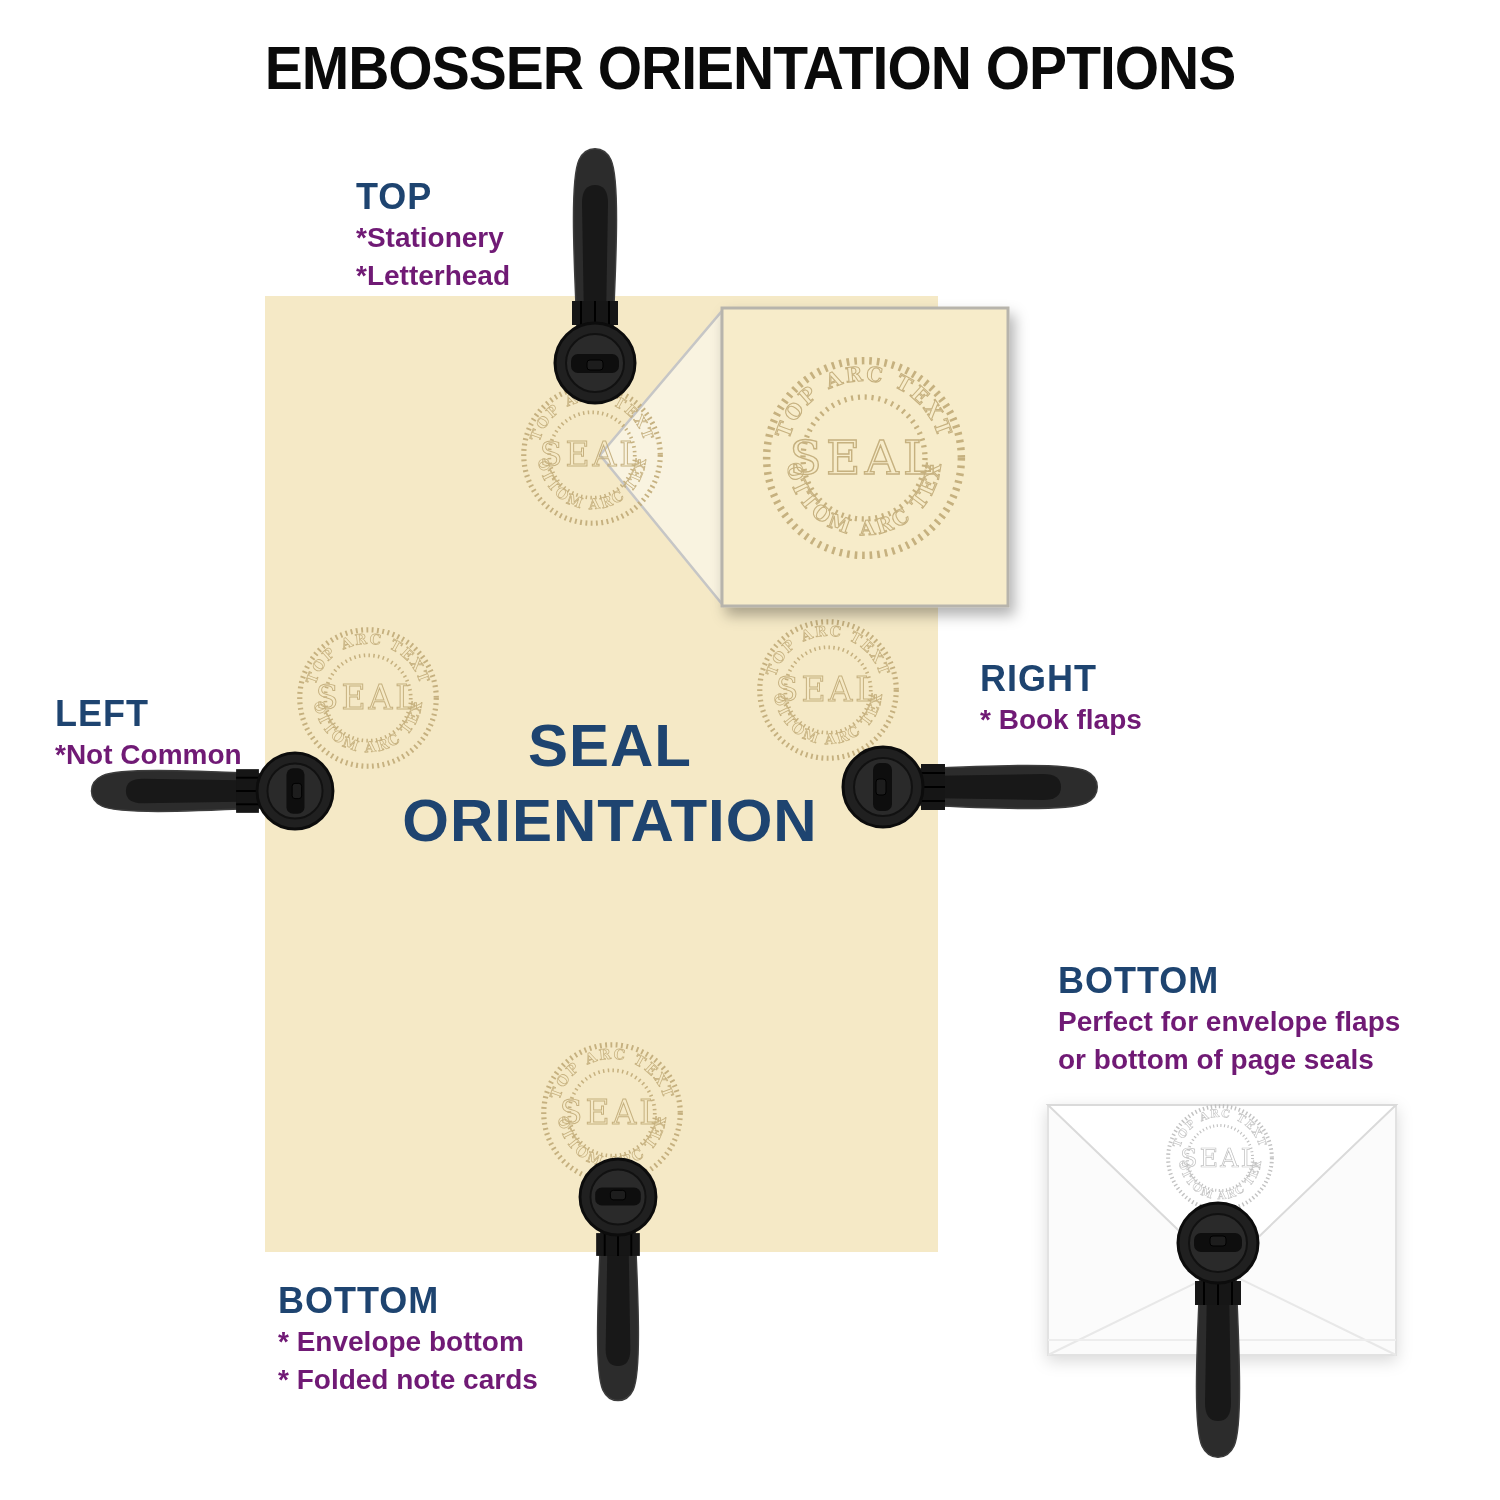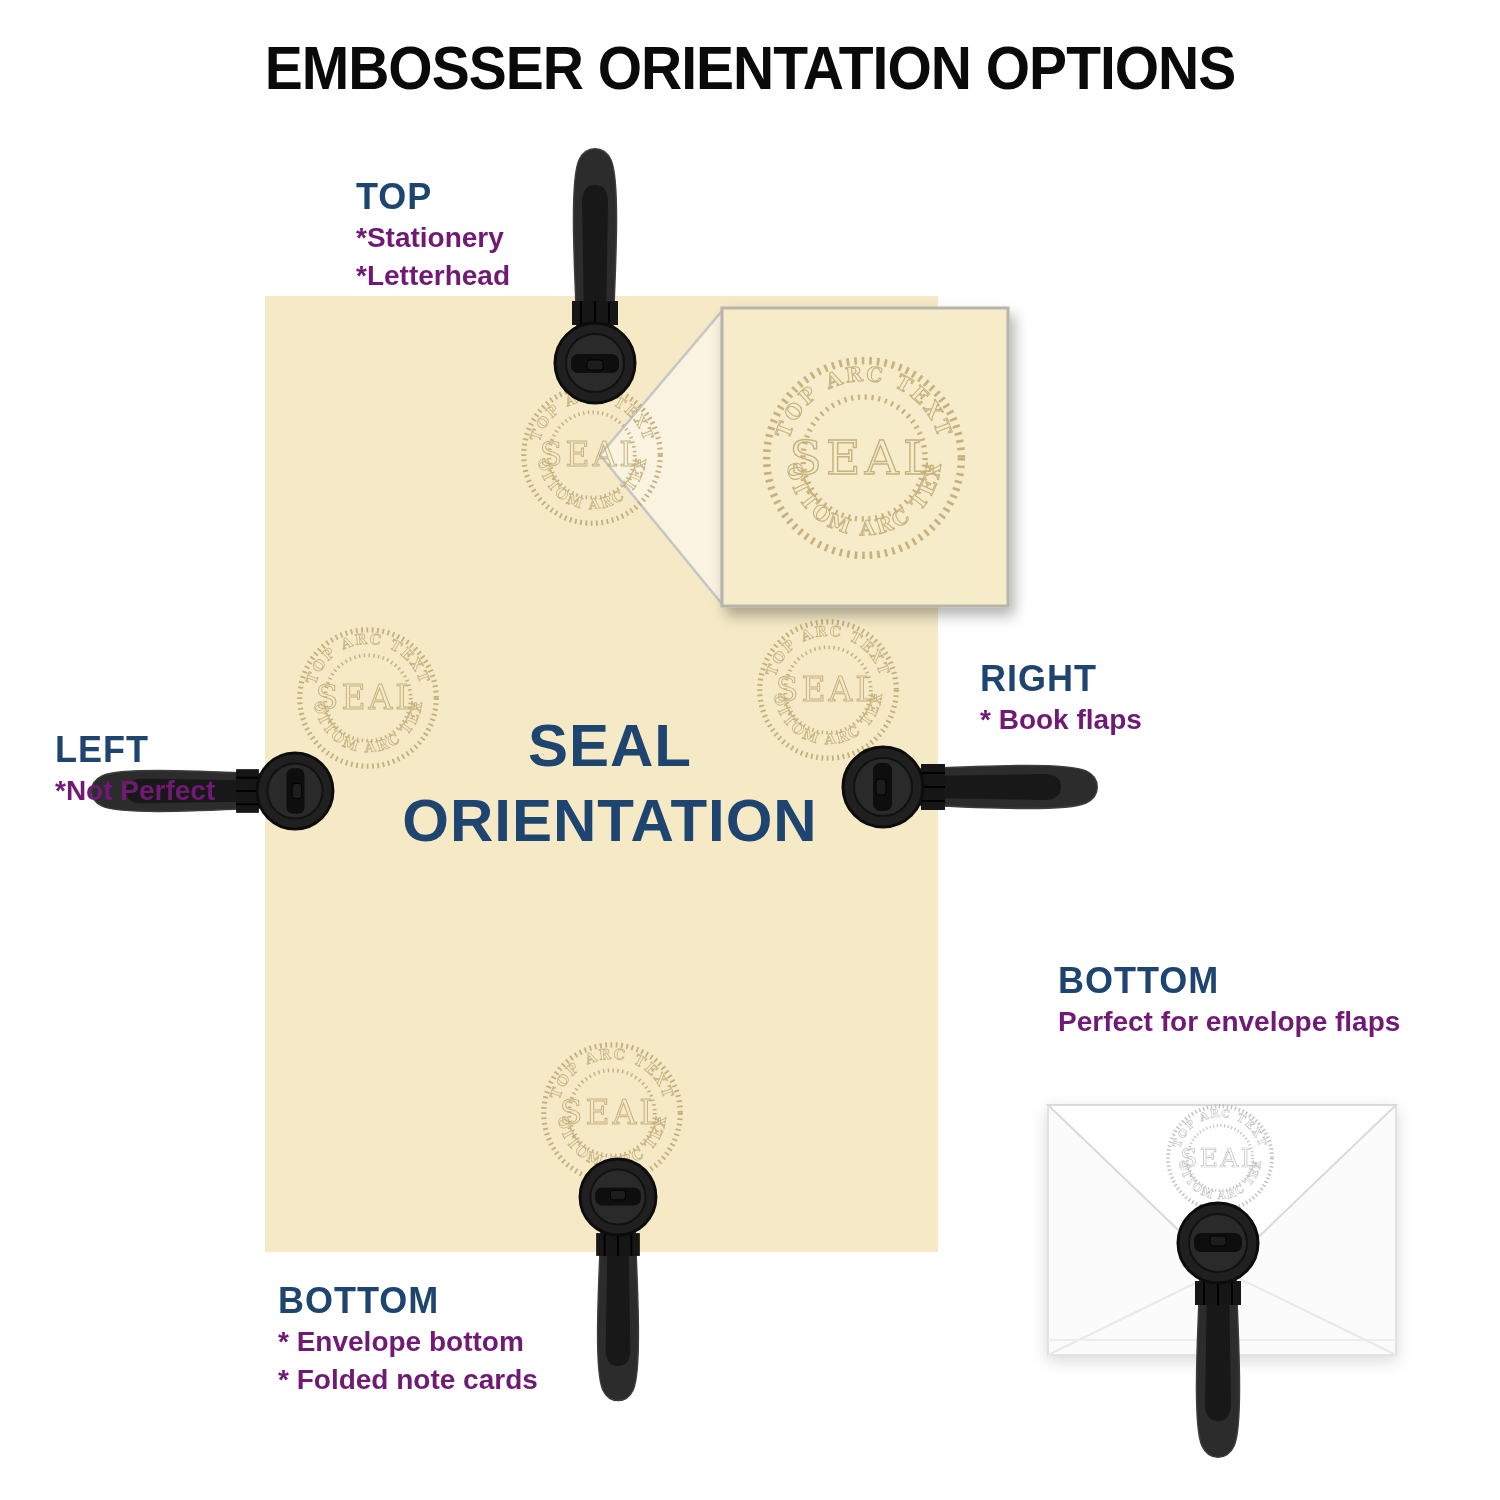--- a/index.html
+++ b/index.html
@@ -107,39 +107,40 @@
     <use href="#seal-imprint" class="seal-gray" transform="translate(1220,1158) scale(0.57)"></use>
     <use href="#embosser" transform="translate(1218,1243) rotate(180)"></use>
   </svg>
 
   <div class="anno" style="left:356px;top:176px;">
     <span class="head">TOP</span>
     <span class="line">*Stationery</span>
     <span class="line">*Letterhead</span>
   </div>
 
-  <div class="anno" style="left:55px;top:729px;">
+  <div class="anno" style="left:55px;top:693px;">
     <span class="head">LEFT</span>
-    <span class="line">*Not Perfect</span>
+    <span class="line">*Not Common</span>
   </div>
 
   <div class="anno" style="left:980px;top:658px;">
     <span class="head">RIGHT</span>
     <span class="line">* Book flaps</span>
   </div>
 
   <div class="anno" style="left:278px;top:1280px;">
     <span class="head">BOTTOM</span>
     <span class="line">* Envelope bottom</span>
     <span class="line">* Folded note cards</span>
   </div>
 
   <div class="anno" style="left:1058px;top:960px;">
     <span class="head">BOTTOM</span>
     <span class="line">Perfect for envelope flaps</span>
+    <span class="line">or bottom of page seals</span>
   </div>
 
   <div class="center-label">
     <span>SEAL</span>
     <span>ORIENTATION</span>
   </div>
 
 </div>
 
 </body></html>

